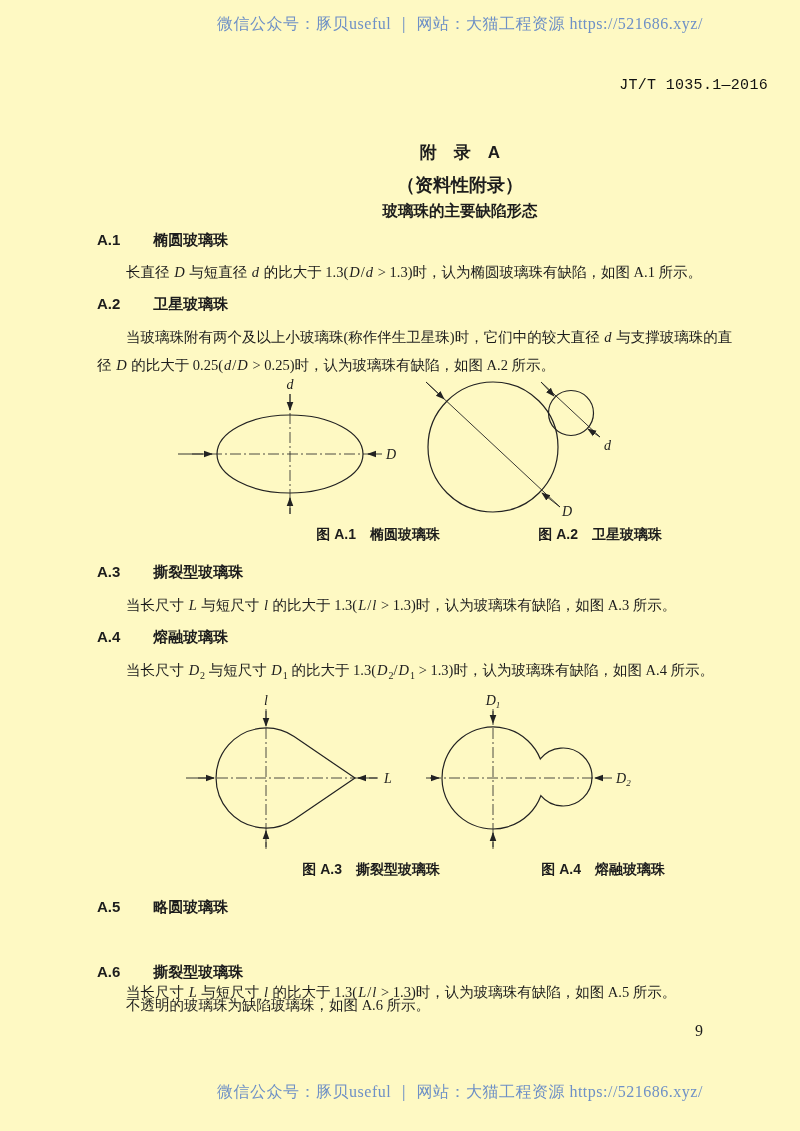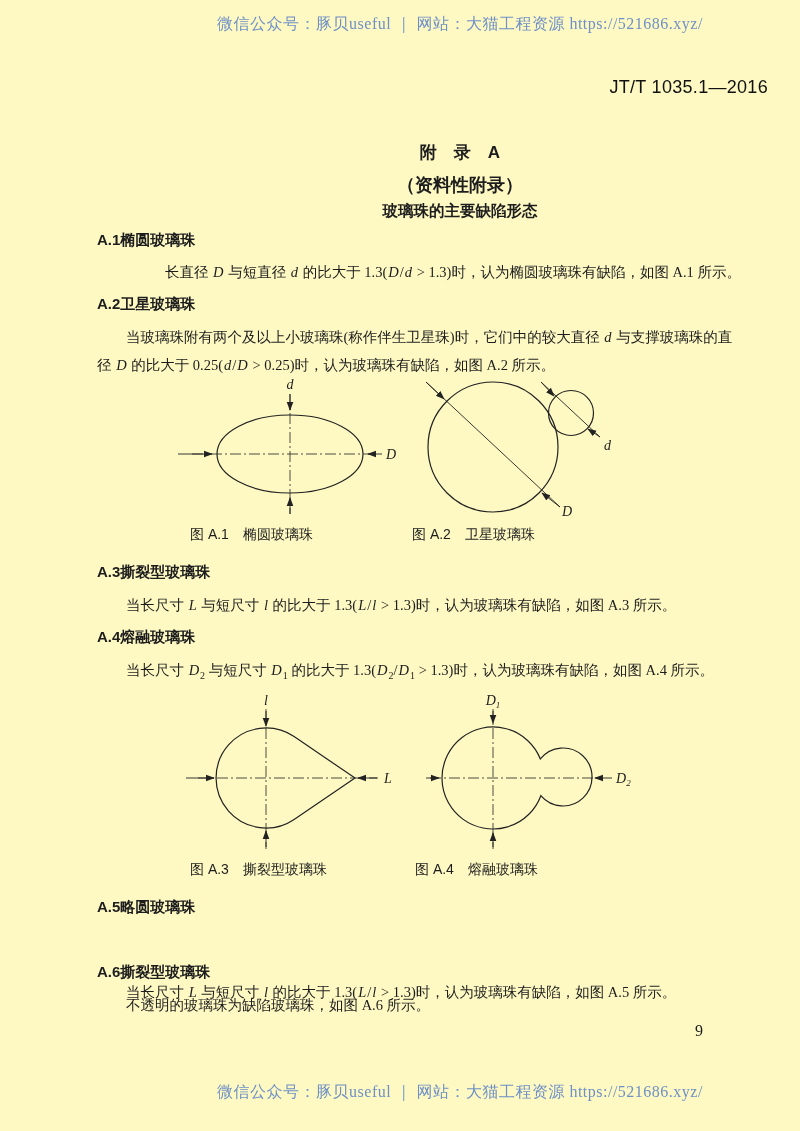--- a/index.html
+++ b/index.html
@@ -1,28 +1,28 @@
 <!DOCTYPE html>
 <html><head>
 <meta charset="utf-8">
 <style>
   html,body{margin:0;padding:0;background:#e8e8e8;}
   .page{position:relative;width:800px;height:1131px;margin:0 auto;background:#fef9c3;
         font-family:"Liberation Serif",serif;color:#1d1d1d;overflow:hidden;padding-left:40px;}
   .abs{position:absolute;}
   .wm{width:100%;text-align:center;font-size:16px;letter-spacing:0.5px;}
-  .docnum{font-family:Liberation Sans, sans-serif;font-size:18px;letter-spacing:0.3px;color:#111;}
+  .docnum{font-family:Liberation Mono, monospace;font-size:15px;letter-spacing:0.3px;color:#111;}
   .t1{width:100%;text-align:center;font-family:"Liberation Sans",sans-serif;font-weight:700;font-size:17px;}
   .t2{width:100%;text-align:center;font-family:"Liberation Sans",sans-serif;font-weight:700;font-size:18px;}
   .shead{left:97px;font-family:"Liberation Sans",sans-serif;font-weight:700;font-size:15px;}
-  .snum{display:inline-block;margin-right:0;}
+  .snum{display:inline-block;margin-right:33px;}
   .body{left:97px;width:644px;margin:0;font-size:14.5px;line-height:28px;text-indent:2em;}
   .var{font-style:italic;font-family:"Liberation Serif",serif;padding:0 1px;}
   sub{font-size:10px;}
-  .caption{font-family:"Liberation Sans",sans-serif;font-weight:400;font-size:14px;text-align:left;width:250px;}
+  .caption{font-family:"Liberation Sans",sans-serif;font-weight:700;font-size:14px;text-align:right;width:250px;}
   .cap-t{margin-left:14px;}
   .pnum{font-size:16px;}
   svg text{font-family:"Liberation Serif",serif;font-style:italic;font-size:14px;fill:#1d1d1d;}
   svg .subt{font-size:9px;font-style:italic;}
   svg .shape{fill:none;stroke:#222;stroke-width:1.2;}
   svg .cl{stroke:#222;stroke-width:0.8;stroke-dasharray:11,3,2,3;fill:none;}
   svg .thin{stroke:#222;stroke-width:0.9;fill:none;}
 </style>
 </head>
 <body>
@@ -33,21 +33,21 @@
 
   <div class="abs docnum" style="top:77px;right:72px;">JT/T 1035.1—2016</div>
 
   <div class="abs t1" style="top:141px;text-align:center;">附　录　A</div>
   <div class="abs t2" style="top:173px;">（资料性附录）</div>
   <div class="abs t2" style="top:201px;font-size:15.5px;">玻璃珠的主要缺陷形态</div>
 
   <div class="abs shead" style="top:231px;">
     <span class="snum">A.1</span><span>椭圆玻璃珠</span>
   </div>
-  <p class="abs body" style="top:258px;text-align:right;"><span>长直径 </span><span class="var">D</span><span> 与短直径 </span><span class="var">d</span><span> 的比大于 1.3(</span><span class="var">D</span><span>/</span><span class="var">d</span><span> &gt; 1.3)时，认为椭圆玻璃珠有缺陷，如图 A.1 所示。</span></p>
+  <p class="abs body" style="top:258px;"><span>长直径 </span><span class="var">D</span><span> 与短直径 </span><span class="var">d</span><span> 的比大于 1.3(</span><span class="var">D</span><span>/</span><span class="var">d</span><span> &gt; 1.3)时，认为椭圆玻璃珠有缺陷，如图 A.1 所示。</span></p>
 
   <div class="abs shead" style="top:295px;">
     <span class="snum">A.2</span><span>卫星玻璃珠</span>
   </div>
   <p class="abs body" style="top:323px;"><span>当玻璃珠附有两个及以上小玻璃珠(称作伴生卫星珠)时，它们中的较大直径 </span><span class="var">d</span><span> 与支撑玻璃珠的直径 </span><span class="var">D</span><span> 的比大于 0.25(</span><span class="var">d</span><span>/</span><span class="var">D</span><span> &gt; 0.25)时，认为玻璃珠有缺陷，如图 A.2 所示。</span></p>
 
   <svg class="abs" style="left:160px;top:378px;" width="245" height="138" viewBox="0 0 245 138">
     <defs>
       <marker id="arr1" viewBox="0 0 10 10" refX="9" refY="5" markerWidth="9" markerHeight="9" orient="auto" markerUnits="userSpaceOnUse">
         <path d="M0,1.3 L10,5 L0,8.7 z" fill="#222"></path>

